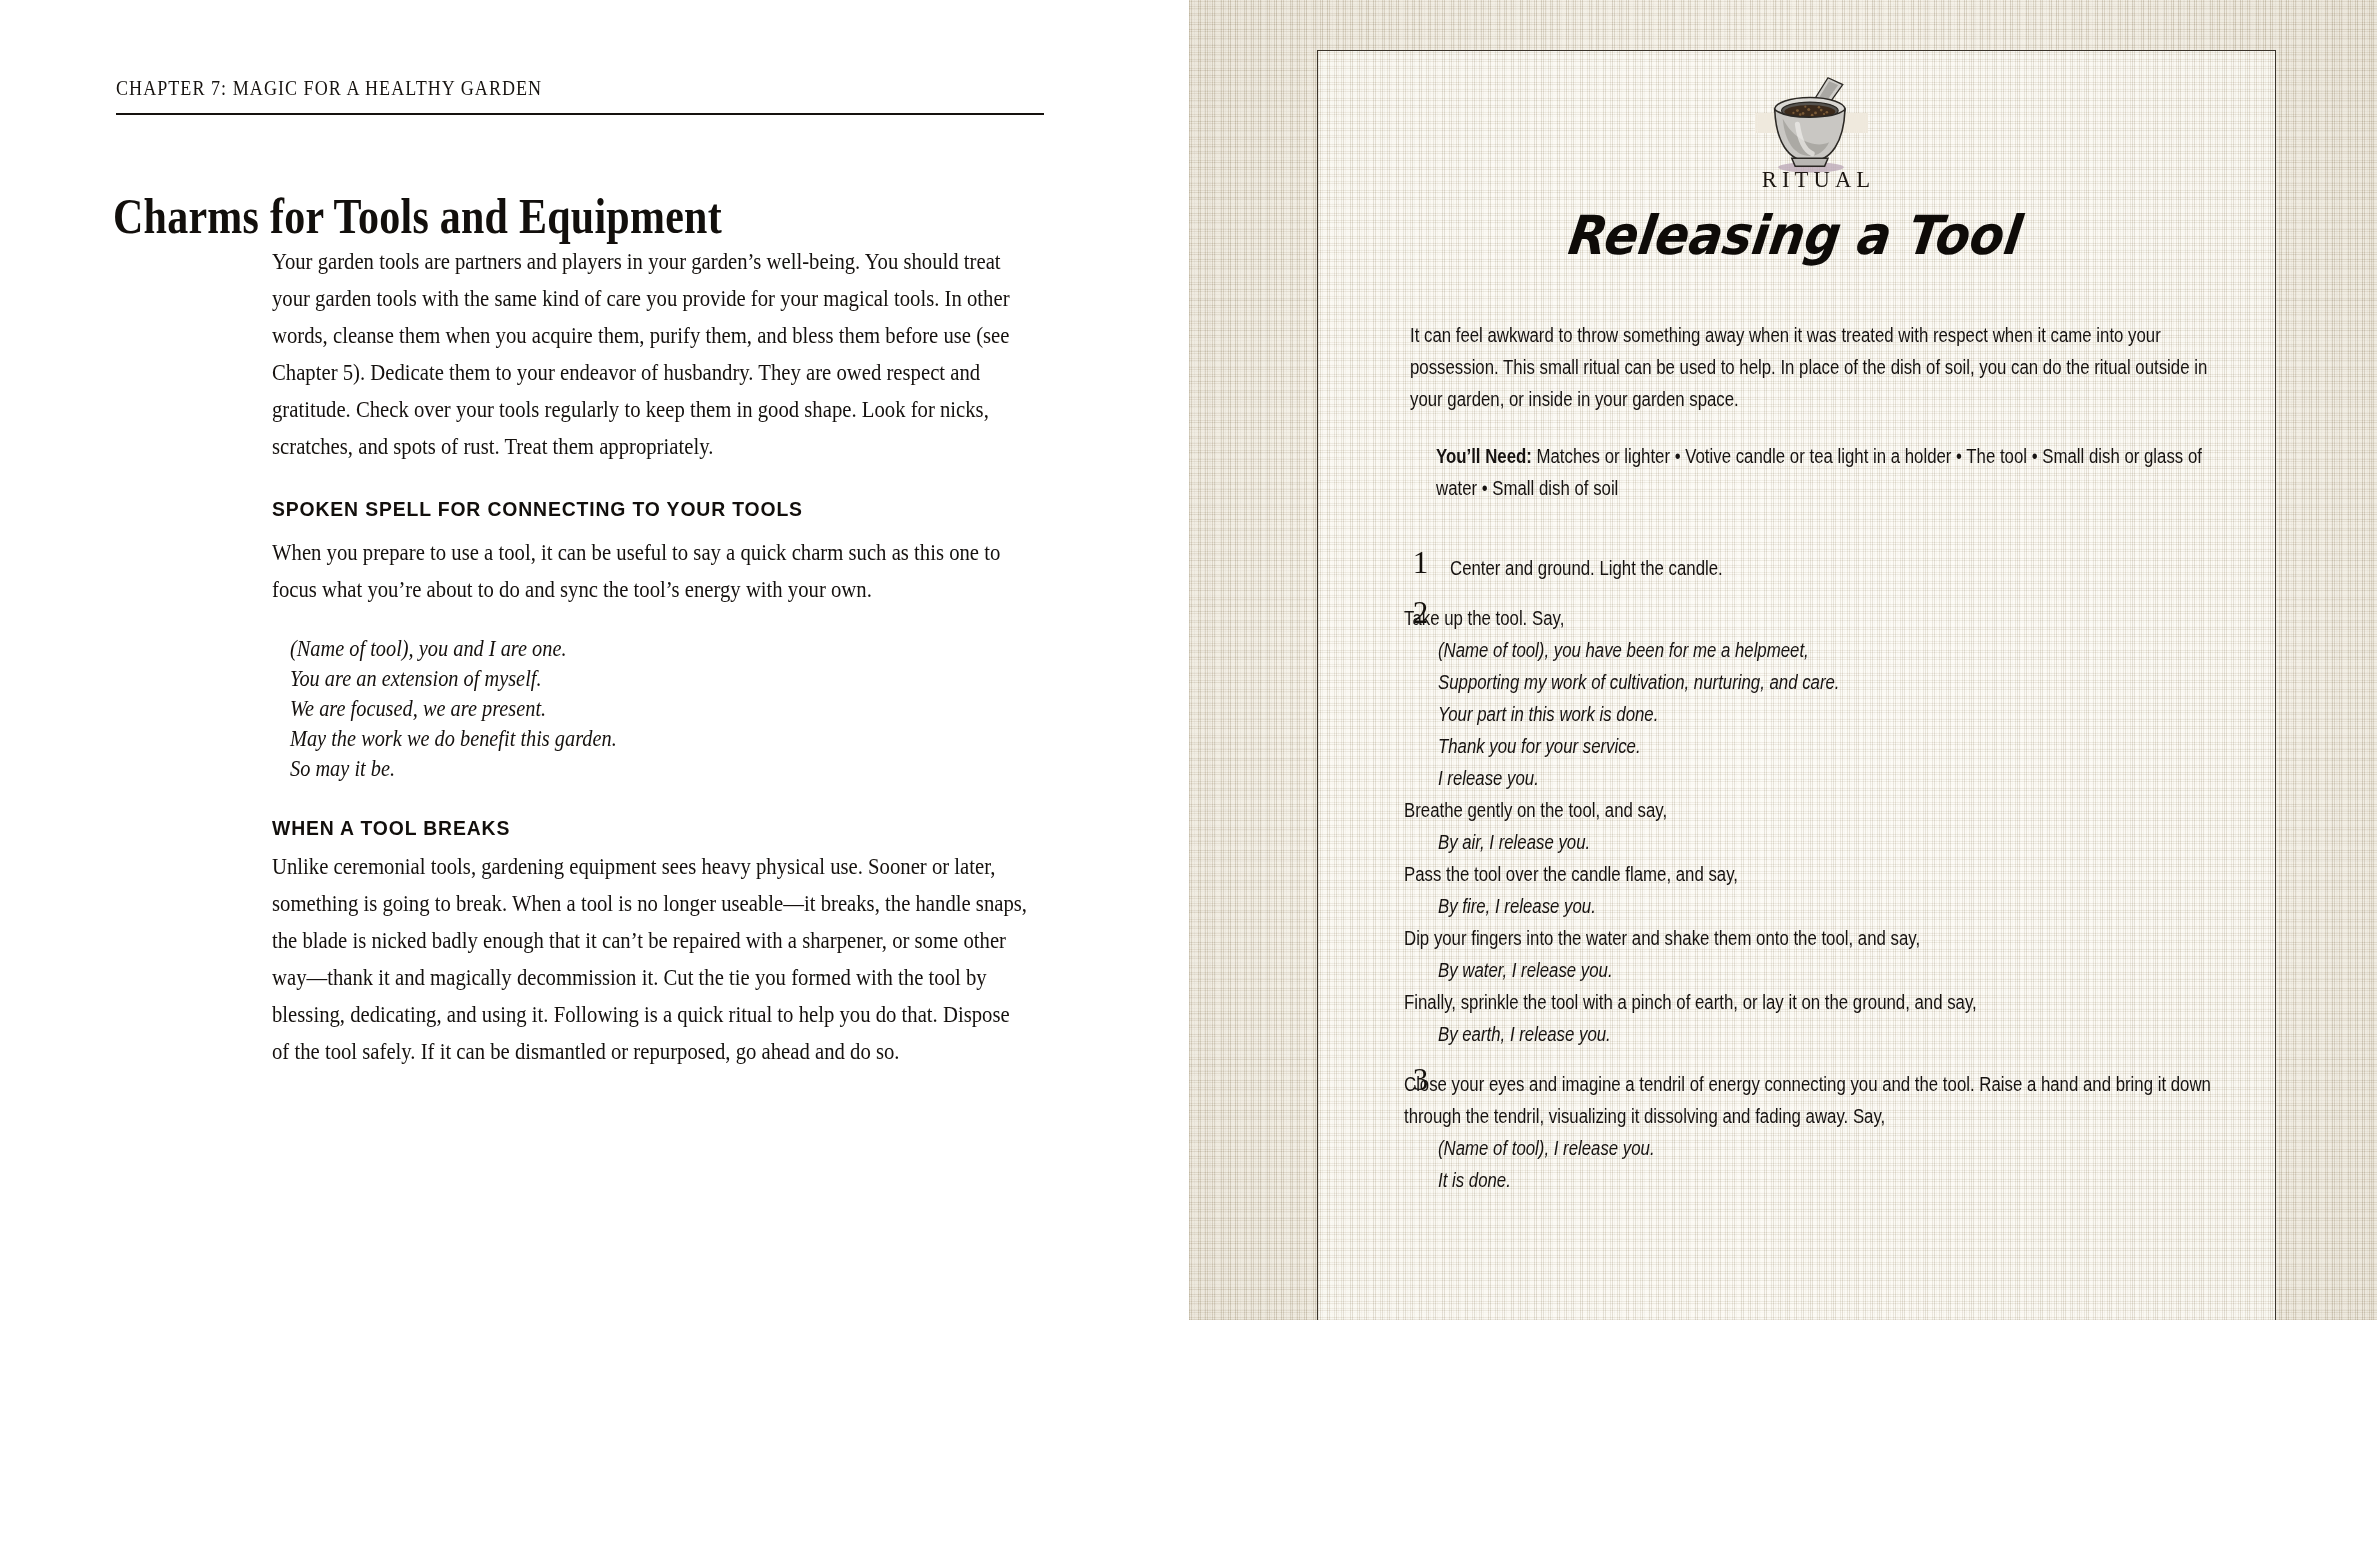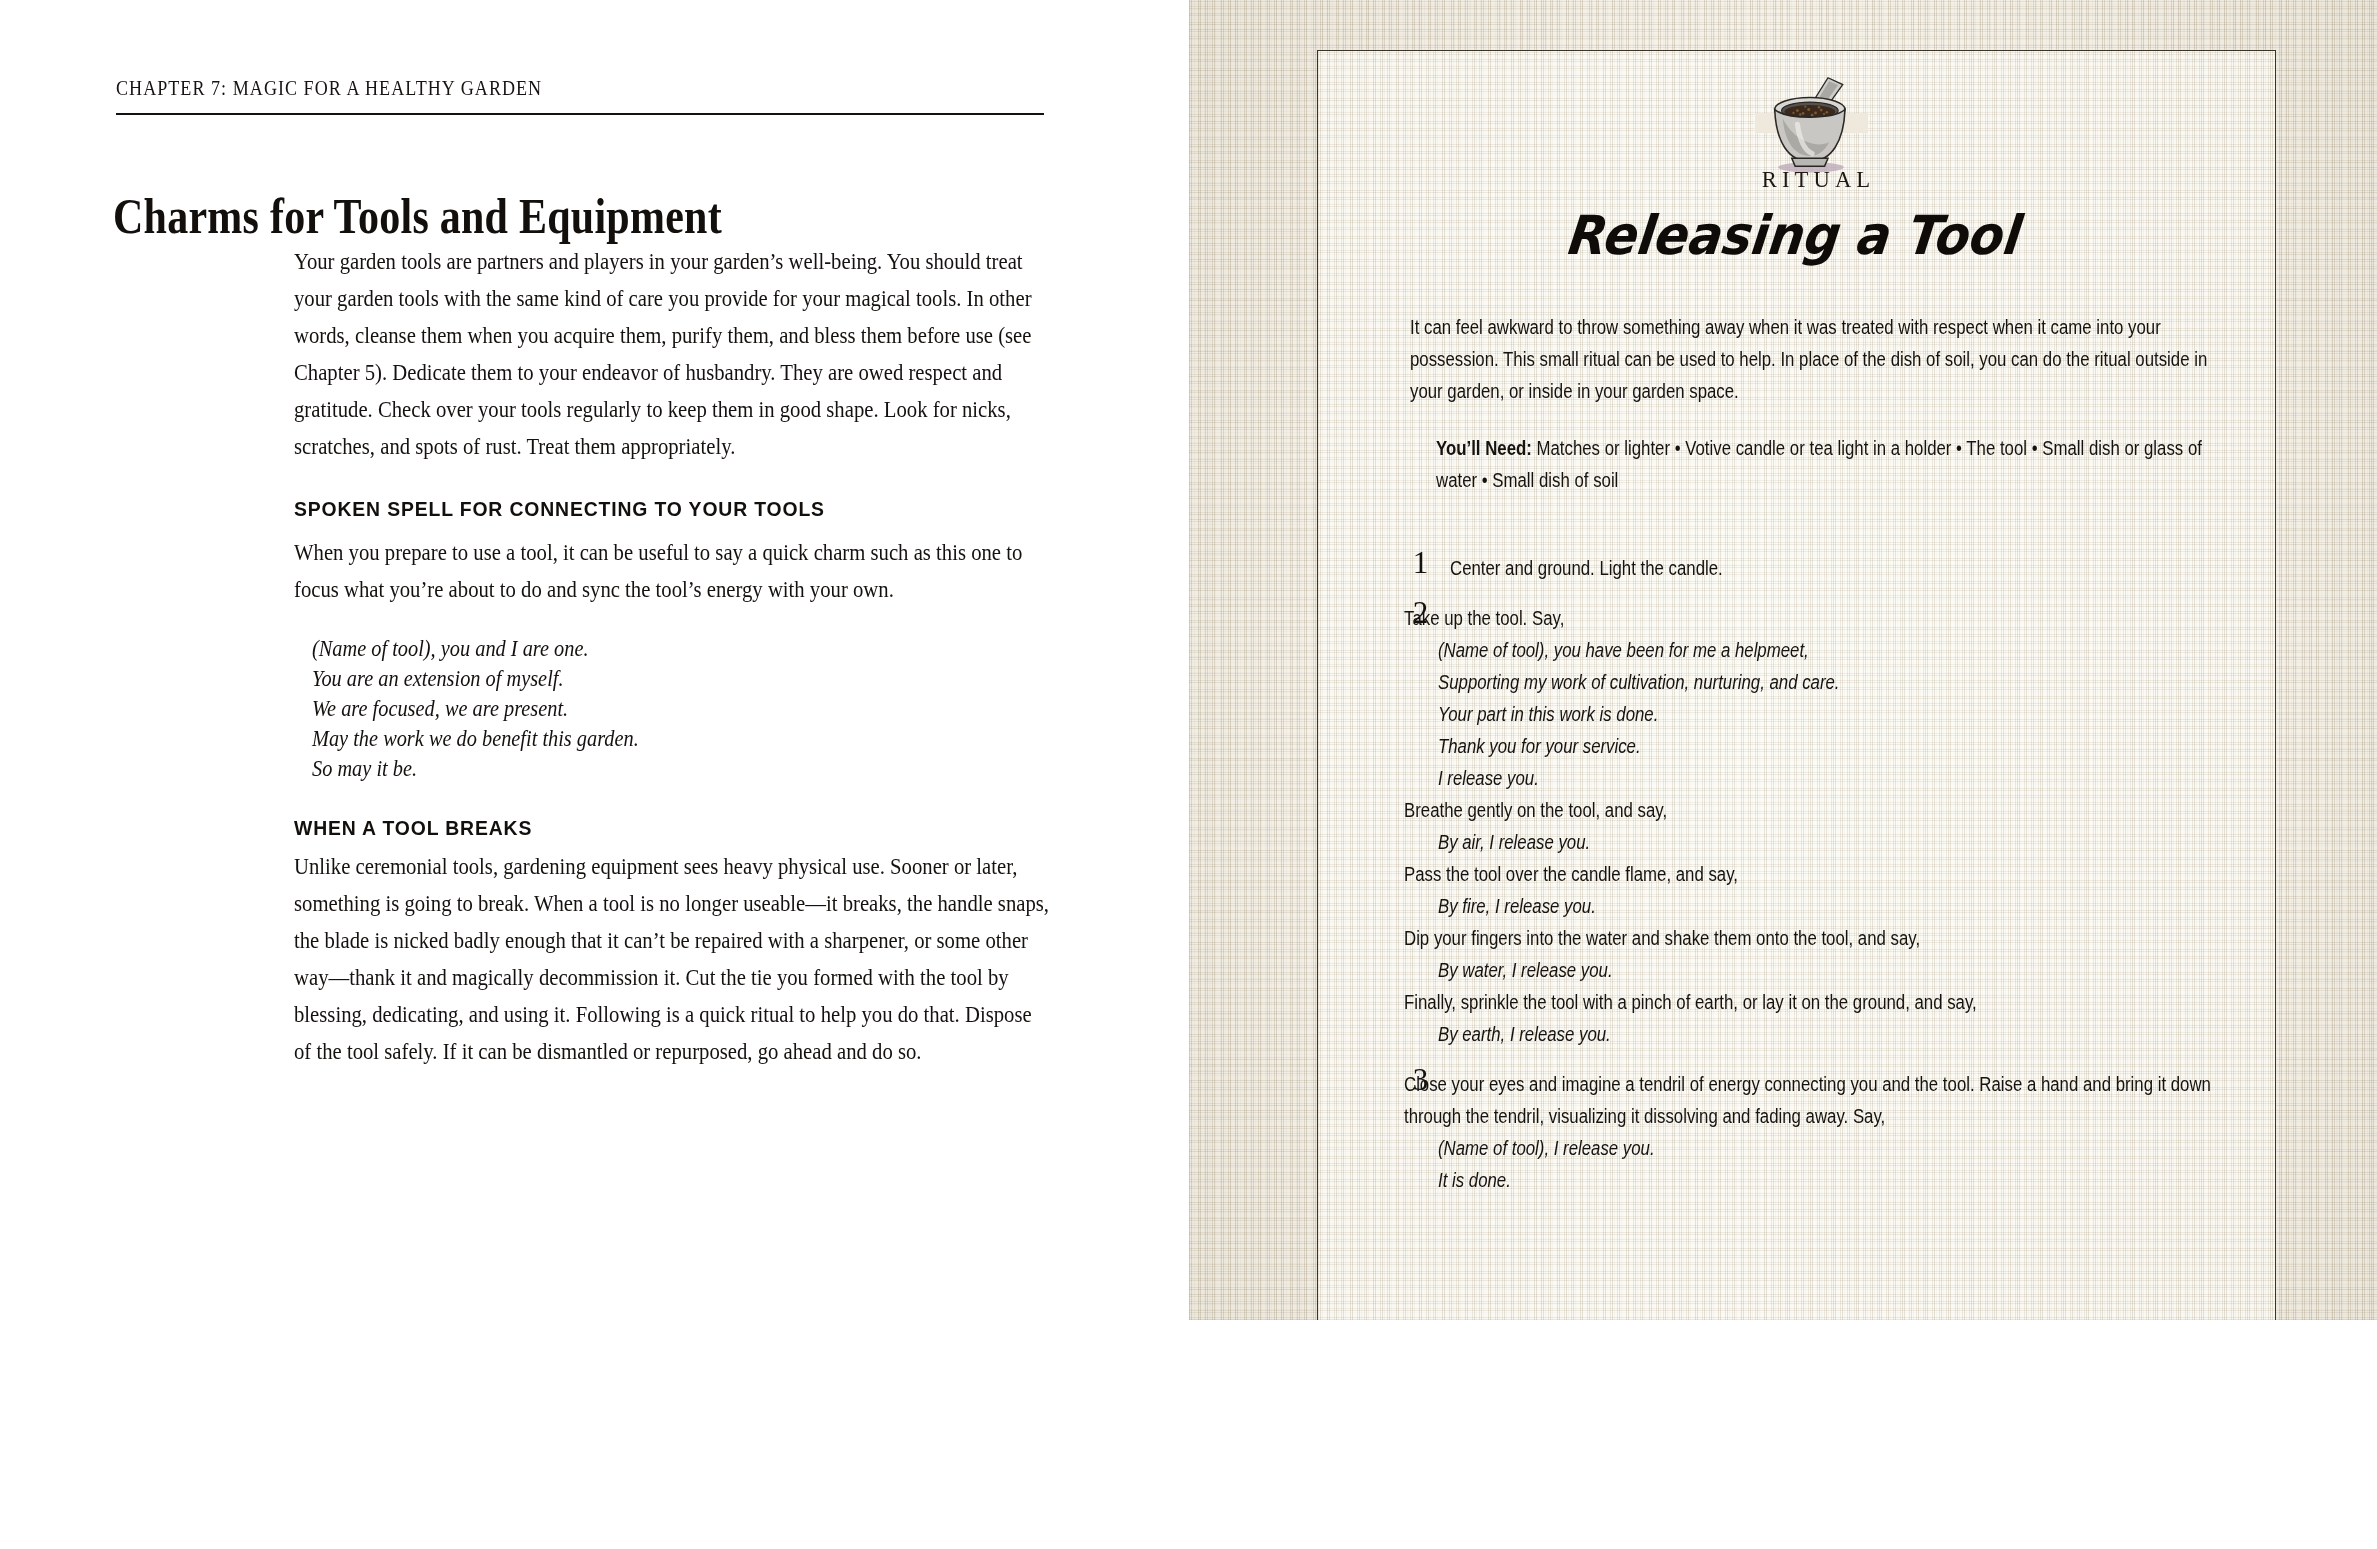--- a/index.html
+++ b/index.html
@@ -22,21 +22,21 @@
     border-top:2.3px solid #15110e;}
 
   .chapter-title{
     position:absolute;left:113px;top:153px;width:962px;
     font-family:"Liberation Serif",serif;
     font-size:50px;color:#120f0c;letter-spacing:0.3px;
     transform:scaleX(0.84);transform-origin:left center;
     white-space:nowrap;
   }
 
-  .body-col{position:absolute;left:272px;top:243px;width:759px;margin-left:22px;}
+  .body-col{position:absolute;left:272px;top:243px;width:759px;}
   .body-col p{
     margin:0 0 0 0;
     font-family:"Liberation Serif",serif;
     font-size:23px;line-height:37px;color:#15110e;
     text-align:left;
     transform:scaleX(0.90);transform-origin:left top;
     width:111%;
   }
 
   .sub-head{
@@ -109,21 +109,21 @@
   }
   .ritual-title{
     position:absolute;left:0;right:0;top:204px;text-align:center;
     font-family:"DejaVu Sans",sans-serif;
     font-size:54px;color:#0e0b08;
     font-style:italic;font-weight:600;
     transform:skewX(-8deg) scaleX(0.92);
   }
 
   .rcol{
-    position:absolute;left:1410px;top:311px;width:809px;
+    position:absolute;left:1410px;top:319px;width:809px;
   }
   .rtext{
     font-family:"Liberation Sans",sans-serif;
     font-size:20px;line-height:32px;color:#161210;
     transform:scaleX(0.84);transform-origin:left top;width:119%;
   }
   .needs{
     font-family:"Liberation Sans",sans-serif;
     font-size:20px;line-height:32px;color:#161210;
     transform:scaleX(0.84);transform-origin:left top;width:119%;

